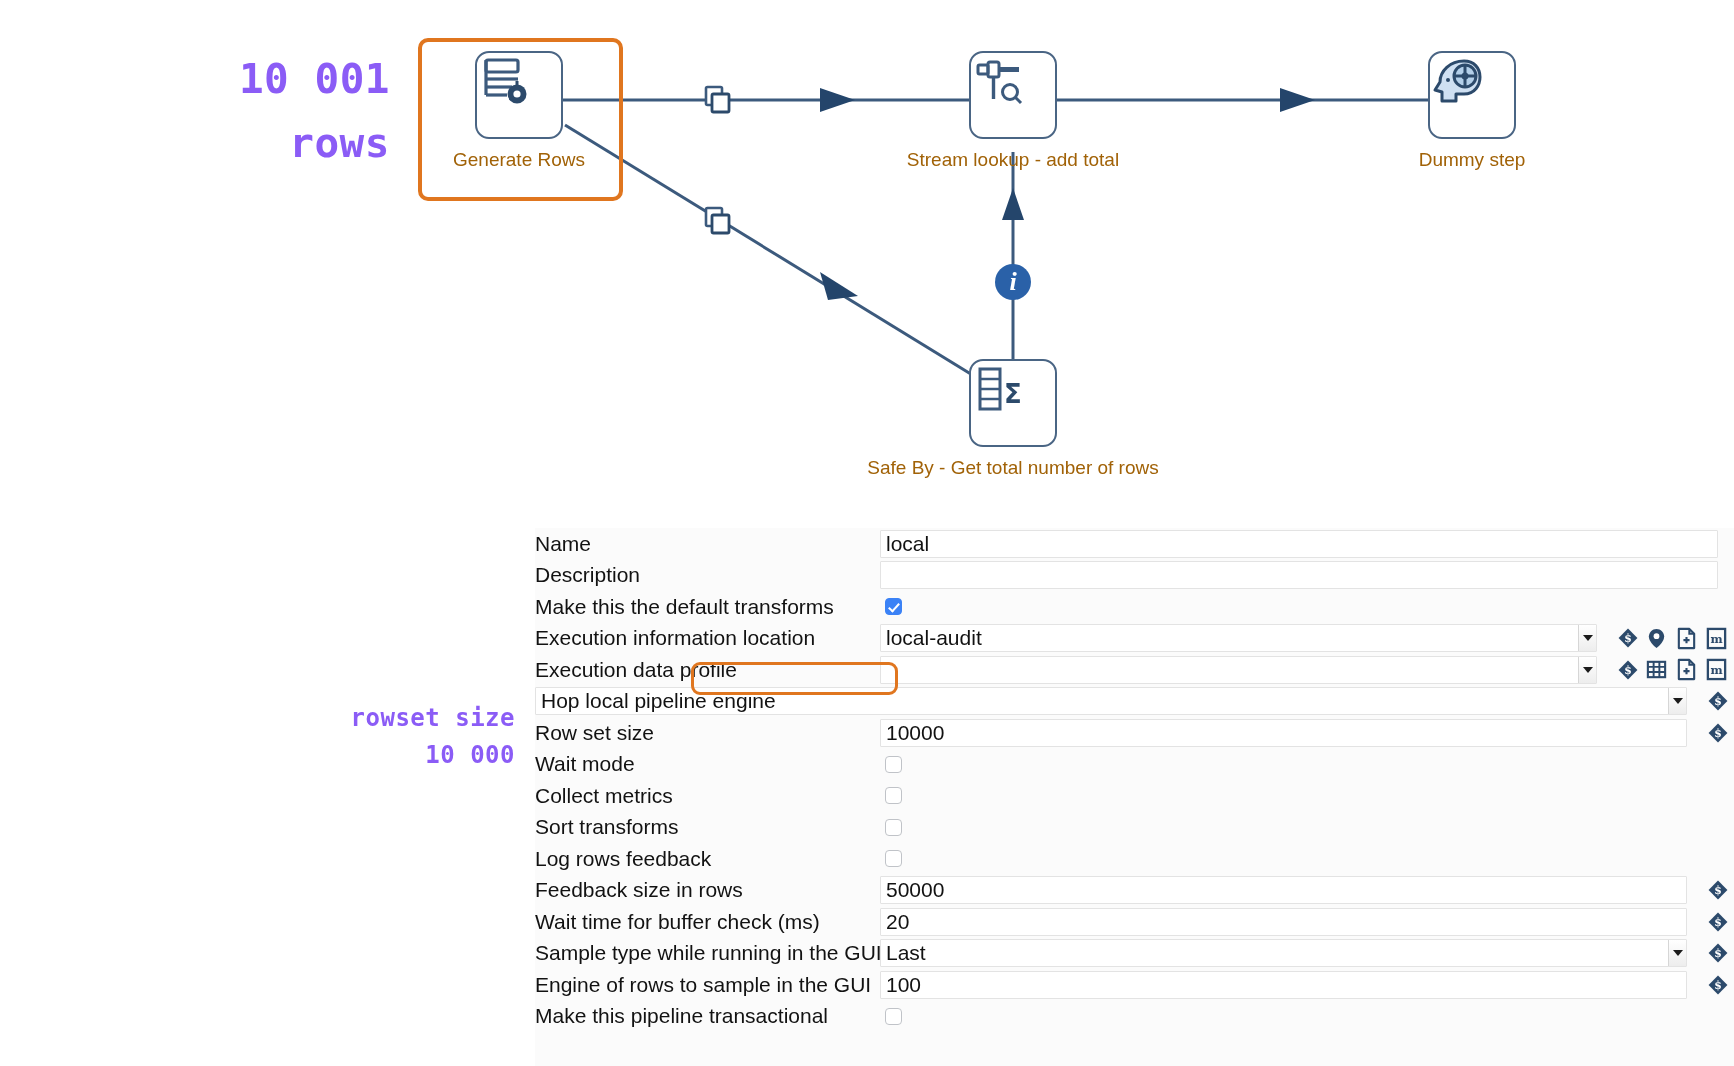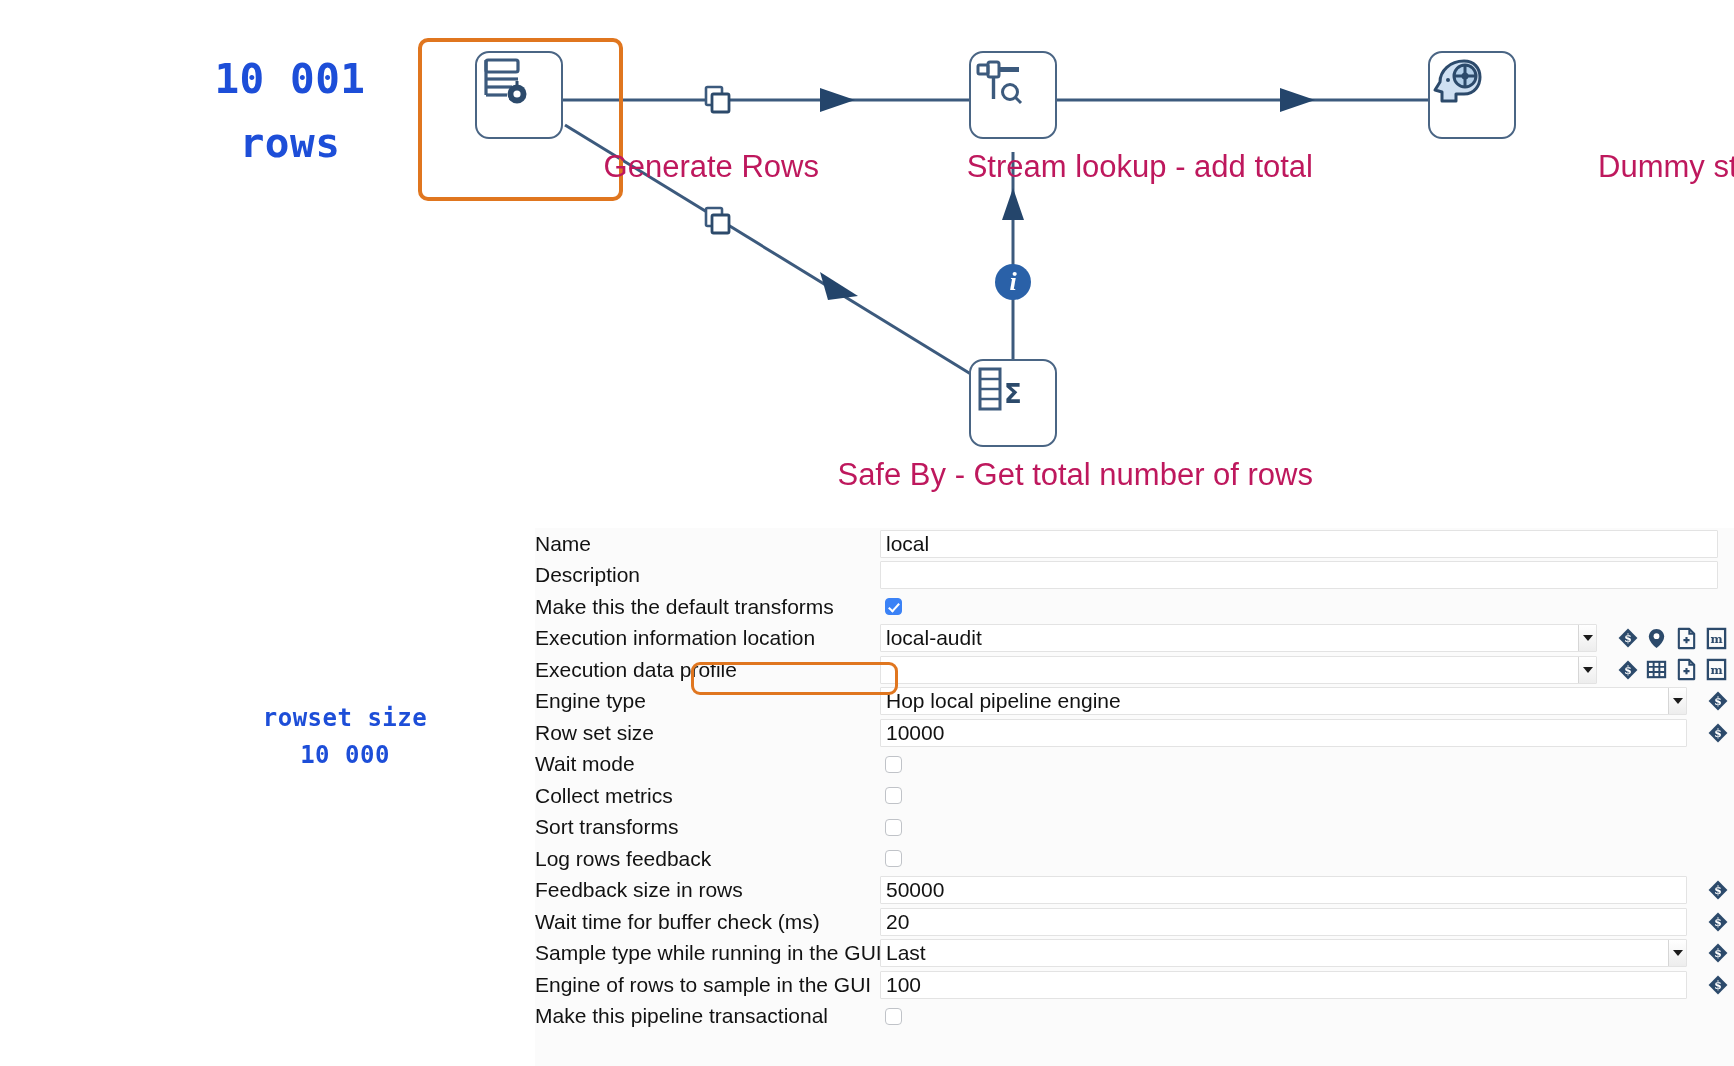--- a/index.html
+++ b/index.html
@@ -8,24 +8,24 @@
     width:1734px; height:1066px;
     background:#ffffff;
     font-family:"Liberation Sans", sans-serif;
     position:relative;
     overflow:hidden;
   }
 
   
   .annot {
     position:absolute;
-    color:#1d4ed8;
+    color:#8b5cf6;
     font-family:"DejaVu Sans Mono", monospace;
     font-weight:bold;
-    text-align:center;
+    text-align:right;
     line-height:1.55;
     letter-spacing:0.5px;
     white-space:pre;
   }
   #annot-rows { left:190px; top:48px; width:200px; font-size:41px; }
   #annot-rowset { left:175px; top:700px; width:340px; font-size:24px; }
 
   
   #pipeline { position:absolute; left:0; top:0; width:1734px; height:500px; }
   #pipeline svg { position:absolute; left:0; top:0; }
@@ -35,23 +35,23 @@
     position:absolute; left:-44px; top:-44px;
     width:88px; height:88px;
     background:#ffffff;
     border:2.5px solid #4a6584;
     border-radius:14px;
     display:flex; align-items:center; justify-content:center;
   }
   .node-label {
     position:absolute;
     top:54px; left:-300px; width:600px;
-    text-align:right;
-    font-size:31px;
-    color:#be185d;
+    text-align:center;
+    font-size:19px;
+    color:#a16207;
     white-space:nowrap;
   }
 
   .sel-box {
     position:absolute;
     border:4px solid #e0761f;
     border-radius:10px;
     background:transparent;
   }
 
@@ -358,21 +358,20 @@
       <span class="ic">
         <svg viewBox="0 0 24 24" width="23" height="23">
           <rect x="3" y="2" width="18" height="20" fill="none" stroke="#2c4a6b" stroke-width="2.4"></rect>
           <text x="12" y="17" text-anchor="middle" font-family="DejaVu Serif, serif" font-size="12" font-weight="bold" fill="#2c4a6b">m</text>
         </svg>
       </span>
     </div>
   </div>
 
   <div class="frow">
-    <div class="flabel">Engine type</div>
     <div class="fvalue">Hop local pipeline engine
       <span class="ddarrow">
           <i></i>
         </span>
     </div>
     <div class="rowicons">
       <span class="ic ic-sm">
         <svg viewBox="0 0 24 24" width="20" height="20">
           <rect x="4" y="4" width="16" height="16" transform="rotate(45 12 12)" fill="#2c4a6b"></rect>
           <text x="12" y="17" text-anchor="middle" font-family="DejaVu Serif, serif" font-size="13" font-weight="bold" fill="#ffffff">$</text>

